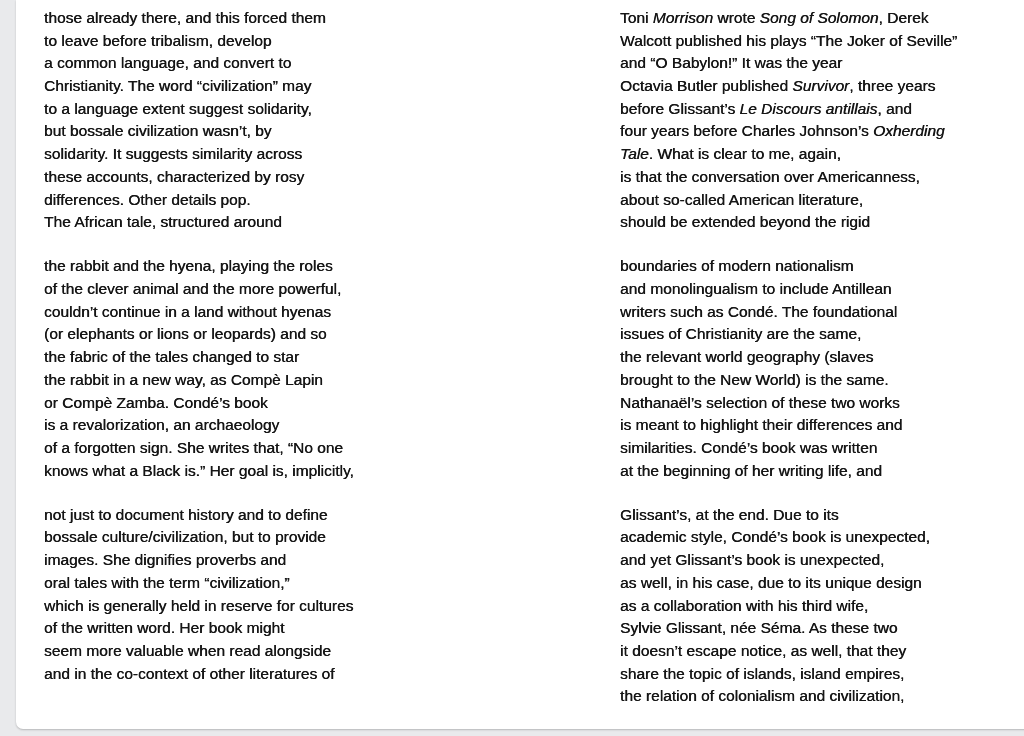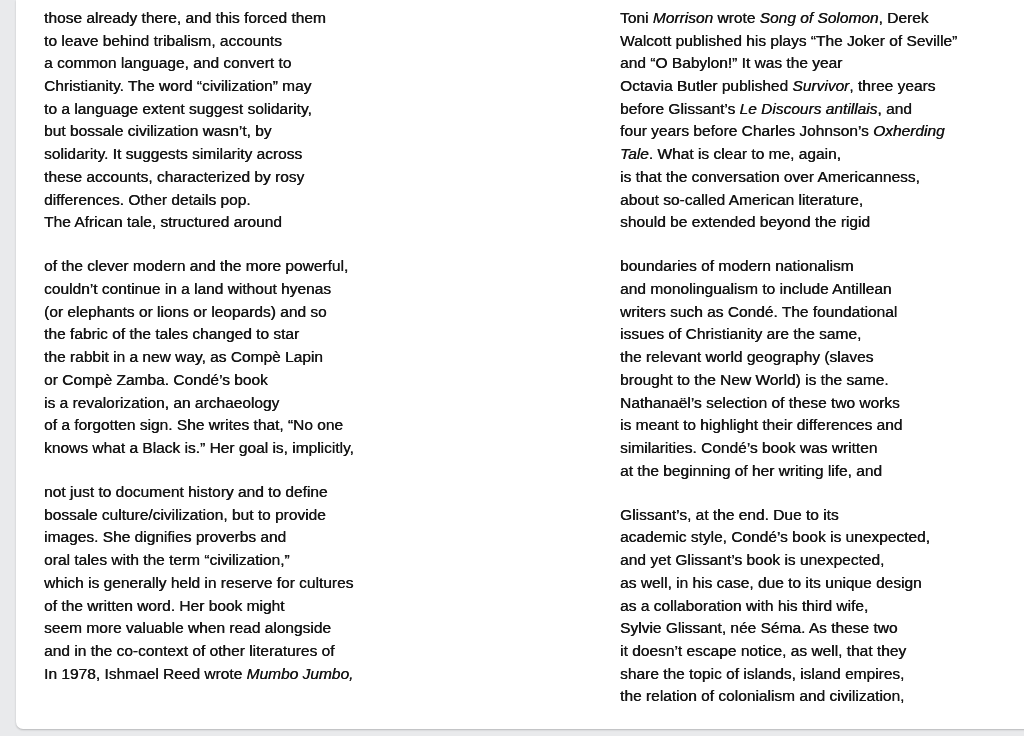--- a/index.html
+++ b/index.html
@@ -39,51 +39,51 @@
   .line      { height: 22.7px; }
   .it        { font-style: italic; margin-top: 16px; }
 </style>
 </head>
 <body>
 
 <div class="page">
   <div class="col col-left">
       <div class="paragraph">
         <div class="line"><span>those already there, and this forced them</span></div>
-        <div class="line"><span>to leave behind tribalism, accounts</span></div>
+        <div class="line"><span>to leave before tribalism, develop</span></div>
         <div class="line"><span>a common language, and convert to</span></div>
         <div class="line"><span>Christianity. The word “civilization” may</span></div>
         <div class="line"><span>to a language extent suggest solidarity,</span></div>
         <div class="line"><span>but bossale civilization wasn’t, by</span></div>
         <div class="line"><span>solidarity. It suggests similarity across</span></div>
         <div class="line"><span>these accounts, characterized by rosy</span></div>
         <div class="line"><span>differences. Other details pop.</span></div>
         <div class="line"><span>The African tale, structured around</span></div>
       </div>
       <div class="paragraph">
-        <div class="line"><span>of the clever modern and the more powerful,</span></div>
+        <div class="line"><span>the rabbit and the hyena, playing the roles</span></div>
+        <div class="line"><span>of the clever animal and the more powerful,</span></div>
         <div class="line"><span>couldn’t continue in a land without hyenas</span></div>
         <div class="line"><span>(or elephants or lions or leopards) and so</span></div>
         <div class="line"><span>the fabric of the tales changed to star</span></div>
         <div class="line"><span>the rabbit in a new way, as Compè Lapin</span></div>
         <div class="line"><span>or Compè Zamba. Condé’s book</span></div>
         <div class="line"><span>is a revalorization, an archaeology</span></div>
         <div class="line"><span>of a forgotten sign. She writes that, “No one</span></div>
         <div class="line"><span>knows what a Black is.” Her goal is, implicitly,</span></div>
       </div>
       <div class="paragraph">
         <div class="line"><span>not just to document history and to define</span></div>
         <div class="line"><span>bossale culture/civilization, but to provide</span></div>
         <div class="line"><span>images. She dignifies proverbs and</span></div>
         <div class="line"><span>oral tales with the term “civilization,”</span></div>
         <div class="line"><span>which is generally held in reserve for cultures</span></div>
         <div class="line"><span>of the written word. Her book might</span></div>
         <div class="line"><span>seem more valuable when read alongside</span></div>
         <div class="line"><span>and in the co-context of other literatures of</span></div>
-        <div class="line"><span>In 1978, Ishmael Reed wrote </span><span class="it">Mumbo Jumbo,</span></div>
       </div>
     </div>
   <div class="col col-right">
       <div class="paragraph">
         <div class="line"><span>Toni </span><span class="it">Morrison</span><span> wrote </span><span class="it">Song of Solomon</span><span>, Derek</span></div>
         <div class="line"><span>Walcott published his plays “The Joker of Seville”</span></div>
         <div class="line"><span>and “O Babylon!” It was the year</span></div>
         <div class="line"><span>Octavia Butler published </span><span class="it">Survivor</span><span>, three years</span></div>
         <div class="line"><span>before Glissant’s </span><span class="it">Le Discours antillais</span><span>, and</span></div>
         <div class="line"><span>four years before Charles Johnson’s </span><span class="it">Oxherding</span></div>

